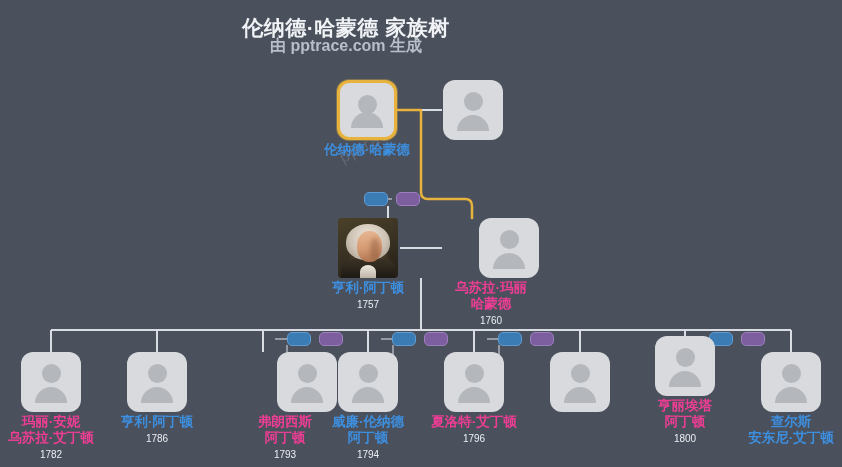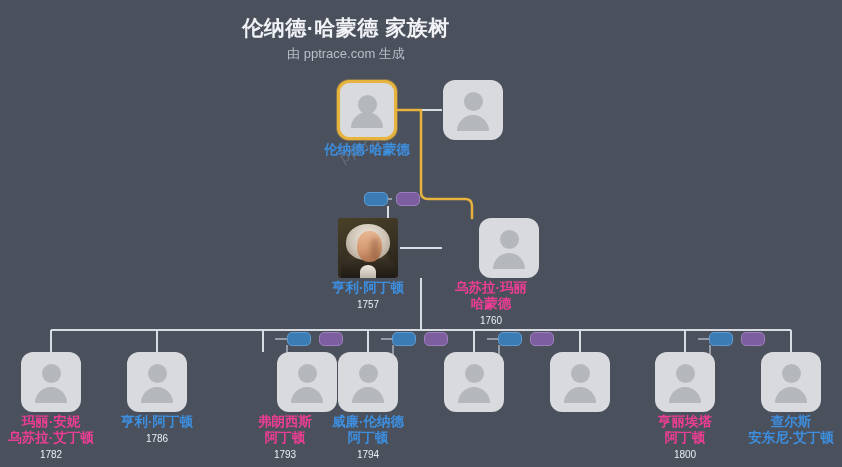--- a/index.html
+++ b/index.html
@@ -11,21 +11,21 @@
   }
   #stage{position:absolute;inset:0;overflow:hidden;}
 
   
   #header{position:absolute;left:0;top:0;width:692px;text-align:center;}
   #title{
     font-size:21px;color:#f0f2f5;font-weight:bold;
     letter-spacing:.5px;margin-top:17px;line-height:1;
   }
   #subtitle{
-    font-size:13px;color:#b9bfc9;margin-top:9px;line-height:1;
+    font-size:16px;color:#b9bfc9;line-height:1;font-weight:bold;
   }
 
   
   #watermark{
     position:absolute;left:336px;top:150px;
     font-size:17px;color:#5b6personally;
     color:rgba(150,158,170,.30);
     transform:rotate(-28deg);
     transform-origin:left top;
     letter-spacing:1px;
@@ -264,32 +264,36 @@
       </div>
       <div class="badge-pair" style="left: 498px; top: 332px;">
         <div class="badge blue"></div>
         <div class="badge purple"></div>
       </div>
       <div class="node" style="left: 444px; top: 352px;">
         <div class="avatar">
           <div class="head"></div>
           <div class="body"></div>
         </div>
+        <div class="label">
+          <div class="name female">夏洛特·艾丁顿</div>
+          <div class="year">1796</div>
+        </div>
       </div>
       <div class="node" style="left: 550px; top: 352px;">
         <div class="avatar">
           <div class="head"></div>
           <div class="body"></div>
         </div>
       </div>
       <div class="badge-pair" style="left: 709px; top: 332px;">
         <div class="badge blue"></div>
         <div class="badge purple"></div>
       </div>
-      <div class="node" style="left: 655px; top: 352px;">
+      <div class="node" style="left: 655px; top: 336px;">
         <div class="avatar">
           <div class="head"></div>
           <div class="body"></div>
         </div>
         <div class="label">
           <div class="name female">亨丽埃塔</div>
           <div class="name female">阿丁顿</div>
           <div class="year">1800</div>
         </div>
       </div>

